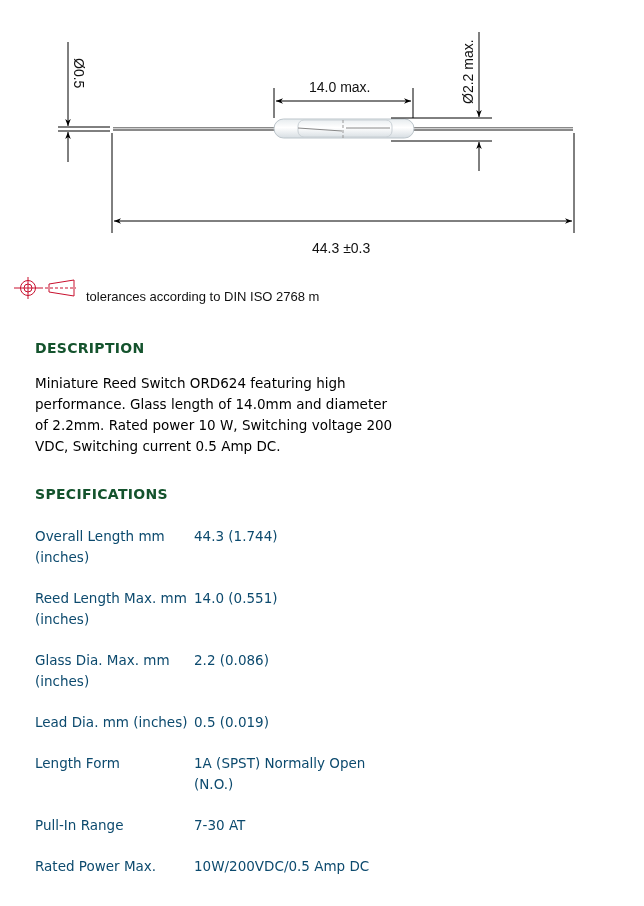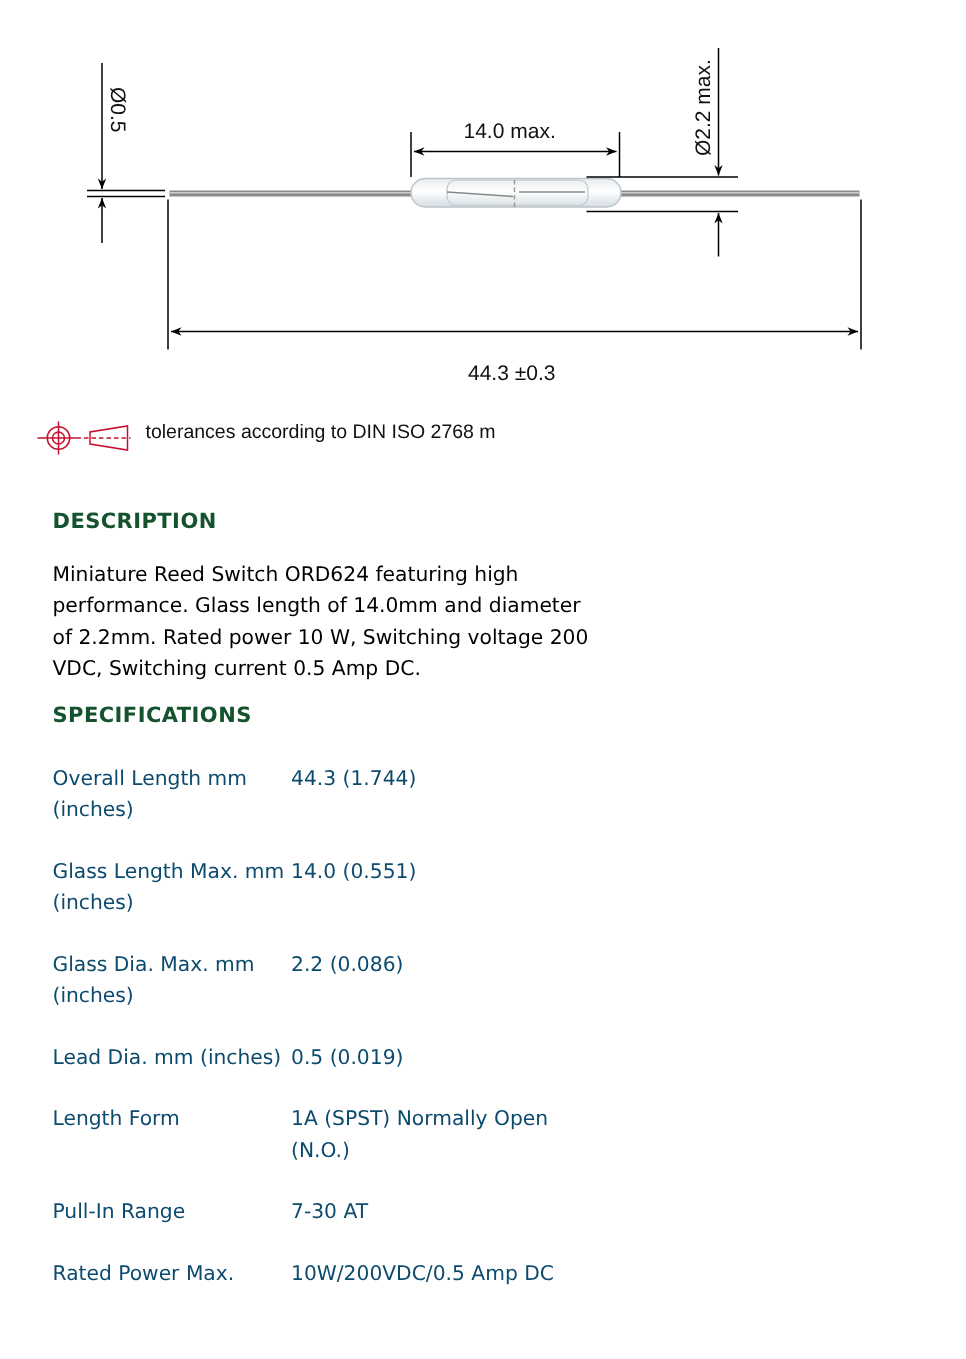--- a/index.html
+++ b/index.html
@@ -2,26 +2,26 @@
 <html><head>
 <meta charset="utf-8">
 <style>
   html, body { margin: 0; padding: 0; background: #ffffff; }
   body { width: 644px; height: 906px; position: relative; overflow: hidden; font-family: "DejaVu Sans", sans-serif; }
   .drawing { position: absolute; left: 0; top: 0; width: 644px; height: 260px; }
   .drawing svg { position: absolute; left: 0; top: 0; }
   .dim-text { position: absolute; font-family: "Liberation Sans", sans-serif; font-size: 14px; color: #111; }
   .rot { transform-origin: left top; transform: rotate(90deg); white-space: nowrap; }
   .rotn { transform-origin: left top; transform: rotate(-90deg); white-space: nowrap; }
-  .tol-row { position: absolute; left: 23px; top: 280px; height: 24px; display: flex; align-items: flex-start; }
+  .tol-row { position: absolute; left: 12px; top: 280px; height: 24px; display: flex; align-items: flex-end; }
   .tol-text { font-family: "Liberation Sans", sans-serif; font-size: 13px; color: #111; margin-left: 8px; }
   .content { position: absolute; left: 35px; top: 340px; width: 360px; color: #555; }
   h2 { font-size: 14px; font-weight: bold; color: #14532d; margin: 0; letter-spacing: 0.3px; }
   .desc { font-size: 13.5px; line-height: 21px; margin: 17px 0 0 0; color: #000000; }
-  .spec-h { margin-top: 12px; }
+  .spec-h { margin-top: 29px; }
   table { border-collapse: collapse; margin-top: 24px; font-size: 13.5px; color: #0c4a6e; }
   td { vertical-align: top; padding: 0; line-height: 21px; }
   td.k { width: 159px; }
   td.v { width: 180px; }
   tr.gap td { height: 20px; }
 </style>
 </head>
 <body>
 
 <div class="drawing">
@@ -96,21 +96,21 @@
     <tbody>
         <tr>
       <td class="k">Overall Length mm (inches)</td>
       <td class="v">44.3 (1.744)</td>
     </tr>
     <tr class="gap">
           <td></td>
           <td></td>
         </tr>
     <tr>
-      <td class="k">Glass Length Max. mm (inches)</td>
+      <td class="k">Reed Length Max. mm (inches)</td>
       <td class="v">14.0 (0.551)</td>
     </tr>
     <tr class="gap">
           <td></td>
           <td></td>
         </tr>
     <tr>
       <td class="k">Glass Dia. Max. mm (inches)</td>
       <td class="v">2.2 (0.086)</td>
     </tr>

